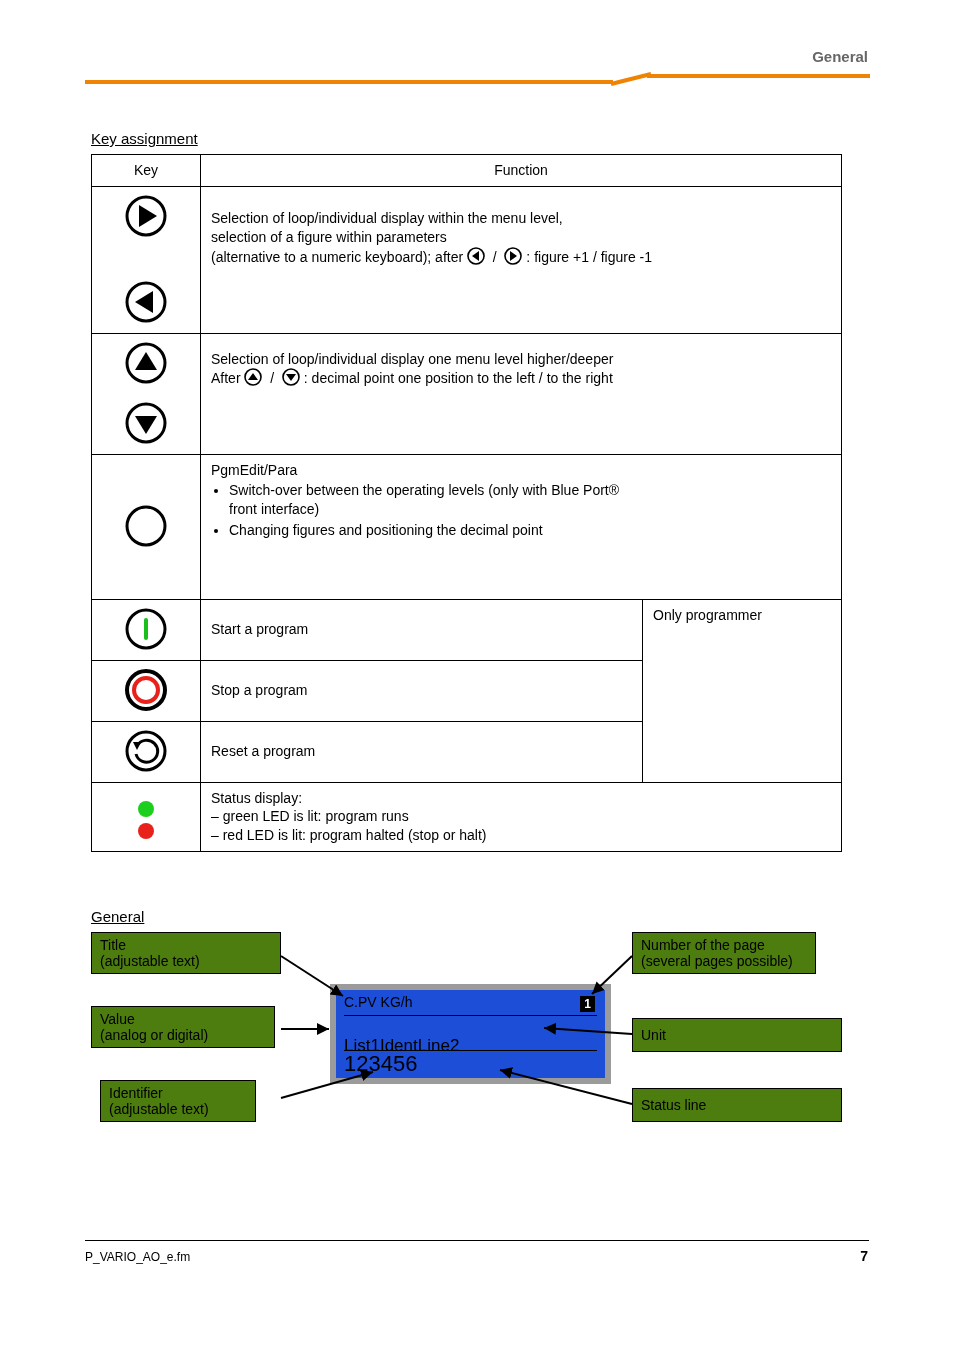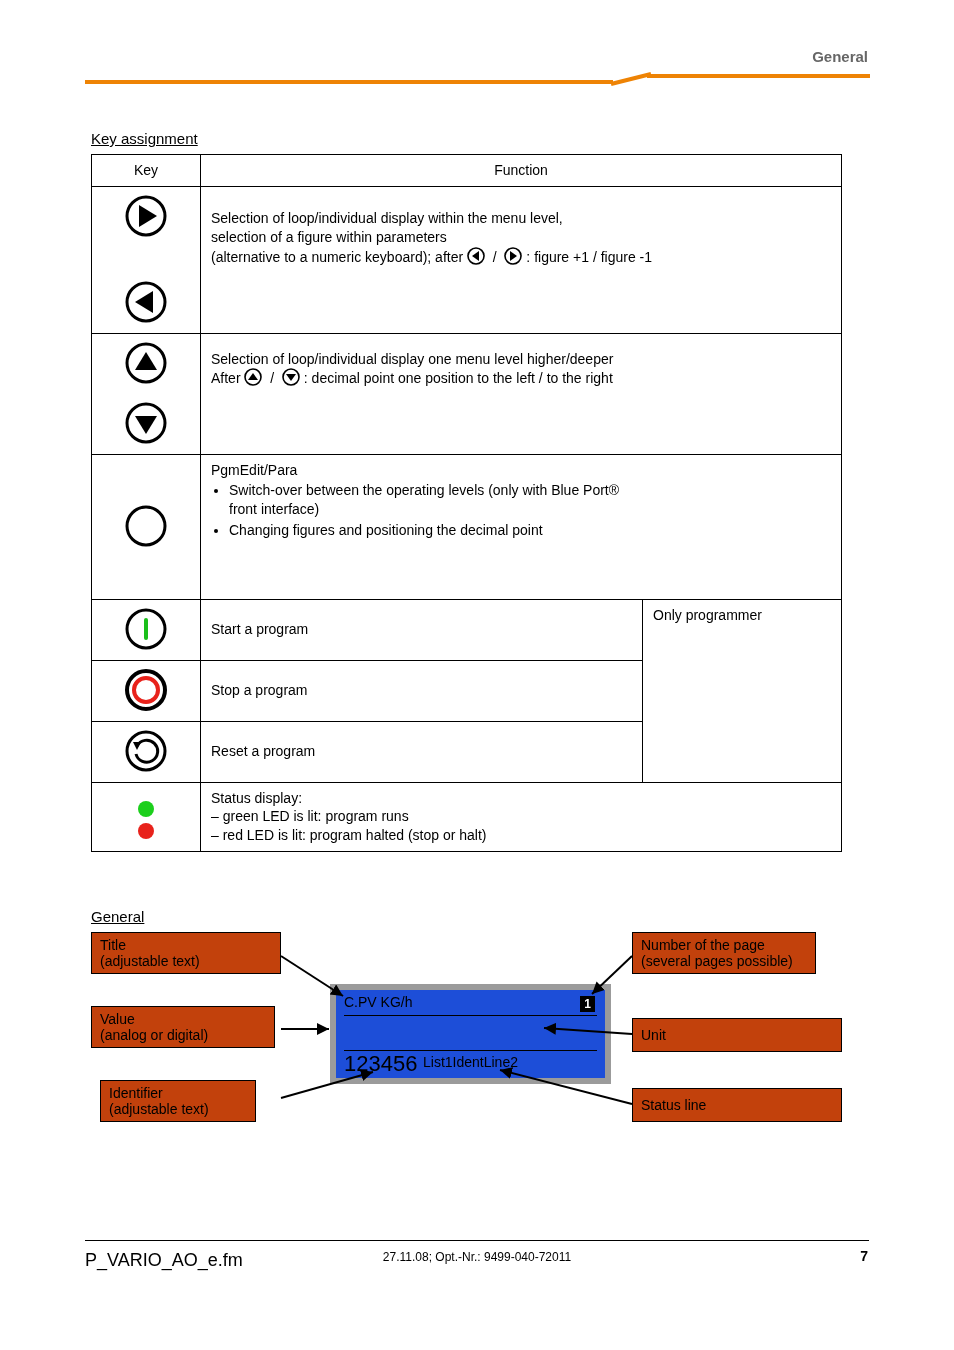--- a/index.html
+++ b/index.html
@@ -80,53 +80,53 @@
   .dash { font-family: Arial; }
 
   
   .foot-rule {
     position: absolute;
     left: 85px; top: 1240px;
     width: 784px; height: 0;
     border-top: 1px solid #000;
   }
   .foot-left {
-    position: absolute; left: 85px; top: 1250px; font-size: 18px;
+    position: absolute; left: 85px; top: 1250px; font-size: 12px;
   }
   .foot-center {
     position: absolute; left: 0; width: 954px; top: 1250px; text-align: center; font-size: 12px;
   }
   .foot-right {
     position: absolute; right: 86px; top: 1248px; font-size: 14px; font-weight: 700;
   }
 
   
   .disp-title {
     position: absolute; left: 91px; top: 908px; font-size: 15px; text-decoration: underline;
   }
   .callout {
     position: absolute;
     border: 1px solid #000;
-    background: #c2410c;
+    background: #4d7c0f;
     font-size: 14px;
     padding: 4px 8px;
     box-sizing: border-box;
   }
   .lcd {
     position: absolute;
     left: 330px; top: 984px;
     width: 281px; height: 100px;
     background: #1d4ed8;
     border: 6px solid #9b9b9b;
     box-sizing: border-box;
   }
   .lcd-row { position:absolute; left:8px; right:8px; font-size: 14px; }
   .lcd-title { top: 4px; }
   .lcd-value { top: 34px; font-size: 22px; letter-spacing: 0; margin-top: 27px; }
-  .lcd-status { top: 64px; font-size: 14px; display:flex; justify-content: center; }
+  .lcd-status { top: 46px; font-size: 17px; display:flex; justify-content: flex-start; }
   .lcd-sep1 { position:absolute; left:8px; right:8px; top:25px; height:0; border-top:1px solid #000; }
   .lcd-sep2 { position:absolute; left:8px; right:8px; top:60px; height:0; border-top:1px solid #000; }
   .lcd-chip {
     position: absolute; right: 10px; top: 6px;
     background: #000; color: #fff; font-size: 12px; font-weight:700;
     padding: 0 4px; line-height: 16px;
   }
   .arrow { position:absolute; overflow:visible; }
 
   .mini-icon { display:inline-block; vertical-align:-3px; }
@@ -343,16 +343,15 @@
   </svg>
   <svg class="arrow" style="left:540px; top:1024px" width="96" height="16">
     <line x1="92" y1="10" x2="4" y2="4" stroke="#000" stroke-width="2" marker-end="url(#ah)"></line>
   </svg>
   <svg class="arrow" style="left:496px; top:1066px" width="140" height="44">
     <line x1="136" y1="38" x2="4" y2="4" stroke="#000" stroke-width="2" marker-end="url(#ah)"></line>
   </svg>
 
   <div class="foot-rule"></div>
   <div class="foot-left">P_VARIO_AO_e.fm</div>
-  <div class="foot-center">27.11.08; Opt.-Nr.: 9499-040-72011</div>
   <div class="foot-right">7</div>
 
 </div>
 
 </body></html>

